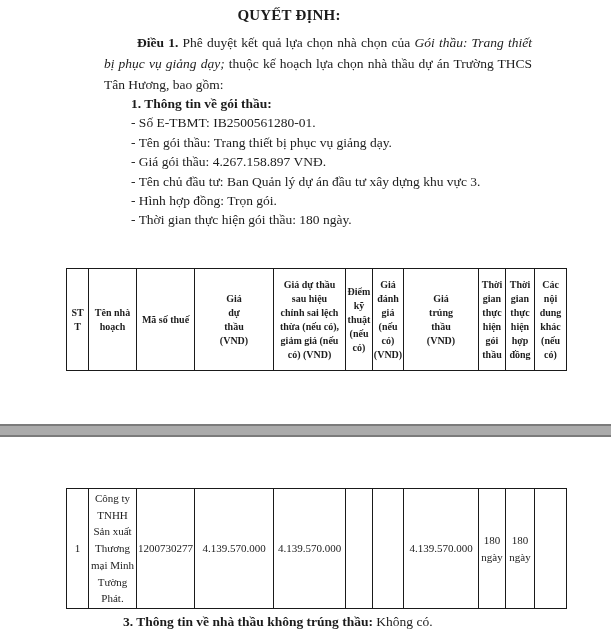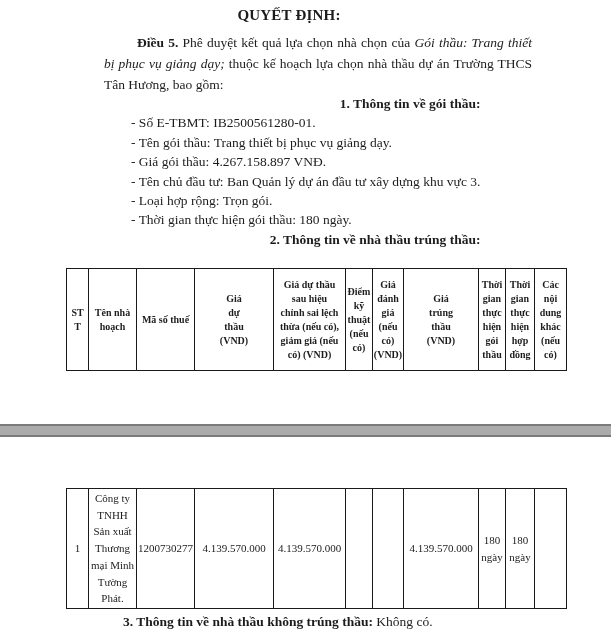--- a/index.html
+++ b/index.html
@@ -12,21 +12,21 @@
     font-weight:bold;font-size:15px;letter-spacing:.2px;
   }
   .article{
     position:absolute;top:33px;left:104px;width:428px;margin:0;
     font-size:13.5px;line-height:20.8px;text-align:justify;text-indent:33px;
   }
   .sec-list{
     position:absolute;top:94px;left:131px;
     font-size:13.5px;line-height:19.4px;white-space:nowrap;
   }
-  .bold{font-weight:bold;text-align:right;}
+  .bold{font-weight:bold;}
   .tbl{
     position:absolute;left:66px;width:500px;border-collapse:collapse;
     table-layout:fixed;text-align:center;
   }
   .tbl th,.tbl td{
     border:1px solid #1a1a1a;padding:0;margin:0;
     white-space:pre-line;vertical-align:middle;overflow:hidden;
     font-weight:normal;
   }
   .tbl-head{top:268px;height:103px;}
@@ -40,31 +40,30 @@
   }
   .line3{
     position:absolute;top:614px;left:123px;font-size:13.5px;white-space:nowrap;
   }
 </style>
 </head>
 <body>
 
 <div class="title">QUYẾT ĐỊNH:</div>
 
-<p class="article"><b>Điều 5.</b> <span>Phê duyệt kết quả lựa chọn nhà chọn của</span> <i>Gói thầu: Trang thiết bị phục vụ giảng dạy;</i> <span>thuộc kế hoạch lựa chọn nhà thầu dự án Trường THCS Tân Hương, bao gồm:</span></p>
+<p class="article"><b>Điều 1.</b> <span>Phê duyệt kết quả lựa chọn nhà chọn của</span> <i>Gói thầu: Trang thiết bị phục vụ giảng dạy;</i> <span>thuộc kế hoạch lựa chọn nhà thầu dự án Trường THCS Tân Hương, bao gồm:</span></p>
 
 <div class="sec-list">
   <div class="bold">1. Thông tin về gói thầu:</div>
   <div>- Số E-TBMT: IB2500561280-01.</div>
   <div>- Tên gói thầu: Trang thiết bị phục vụ giảng dạy.</div>
   <div>- Giá gói thầu: 4.267.158.897 VNĐ.</div>
   <div>- Tên chủ đầu tư: Ban Quản lý dự án đầu tư xây dựng khu vực 3.</div>
-  <div>- Loại hợp rộng: Trọn gói.</div>
+  <div>- Hình hợp đồng: Trọn gói.</div>
   <div>- Thời gian thực hiện gói thầu: 180 ngày.</div>
-  <div class="bold">2. Thông tin về nhà thầu trúng thầu:</div>
 </div>
 
 <table class="tbl tbl-head">
   <colgroup>
     <col style="width:22px">
       <col style="width:48px">
       <col style="width:58px">
     <col style="width:79px">
       <col style="width:72px">
       <col style="width:27px">

